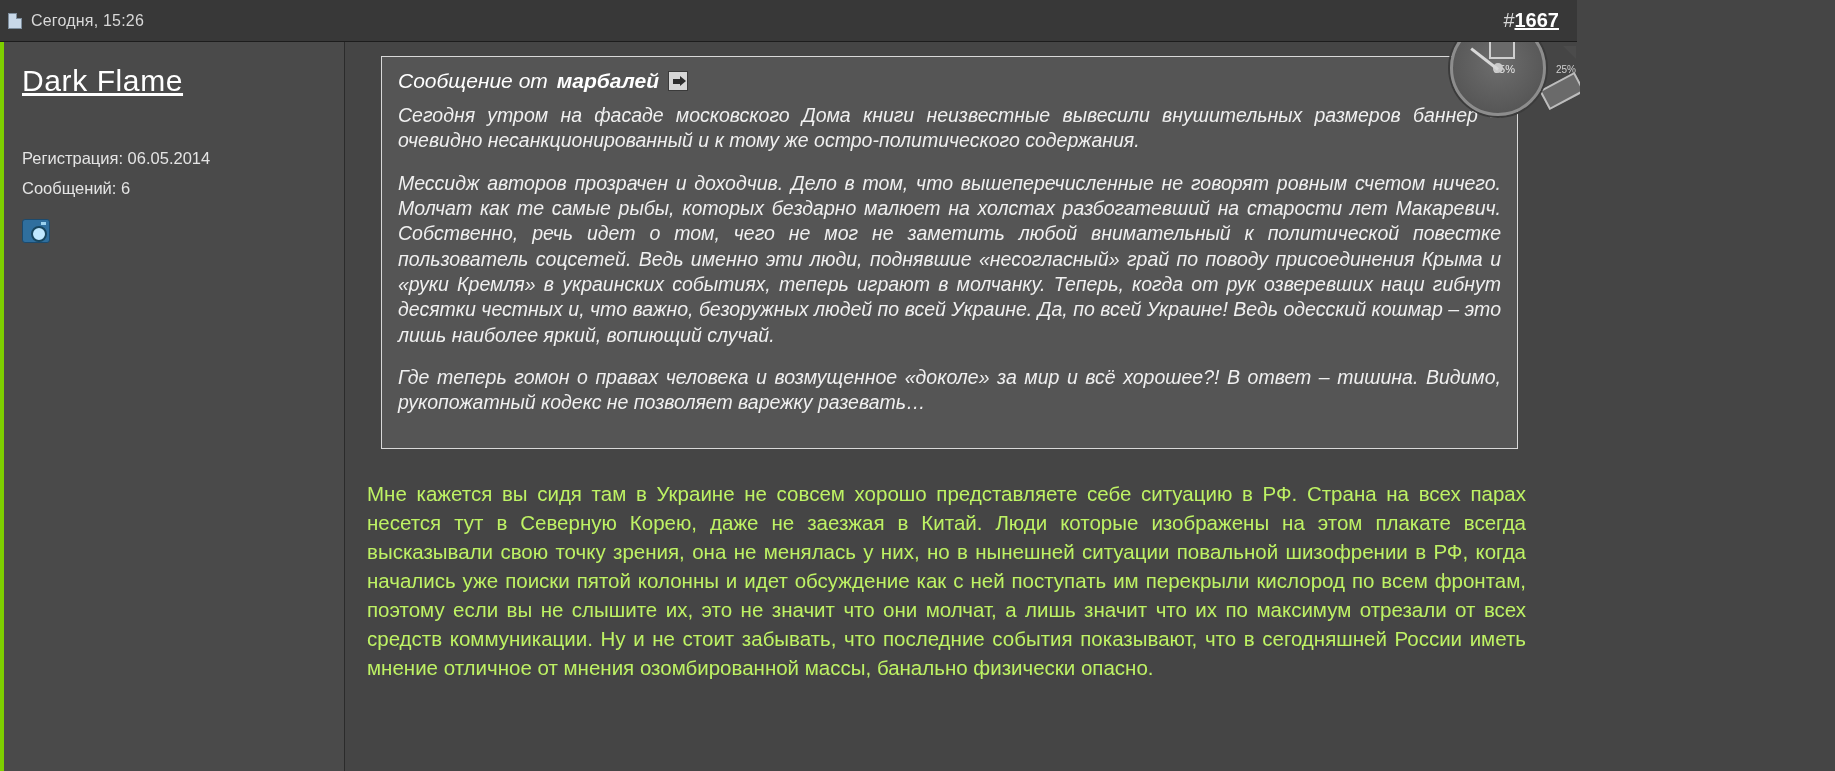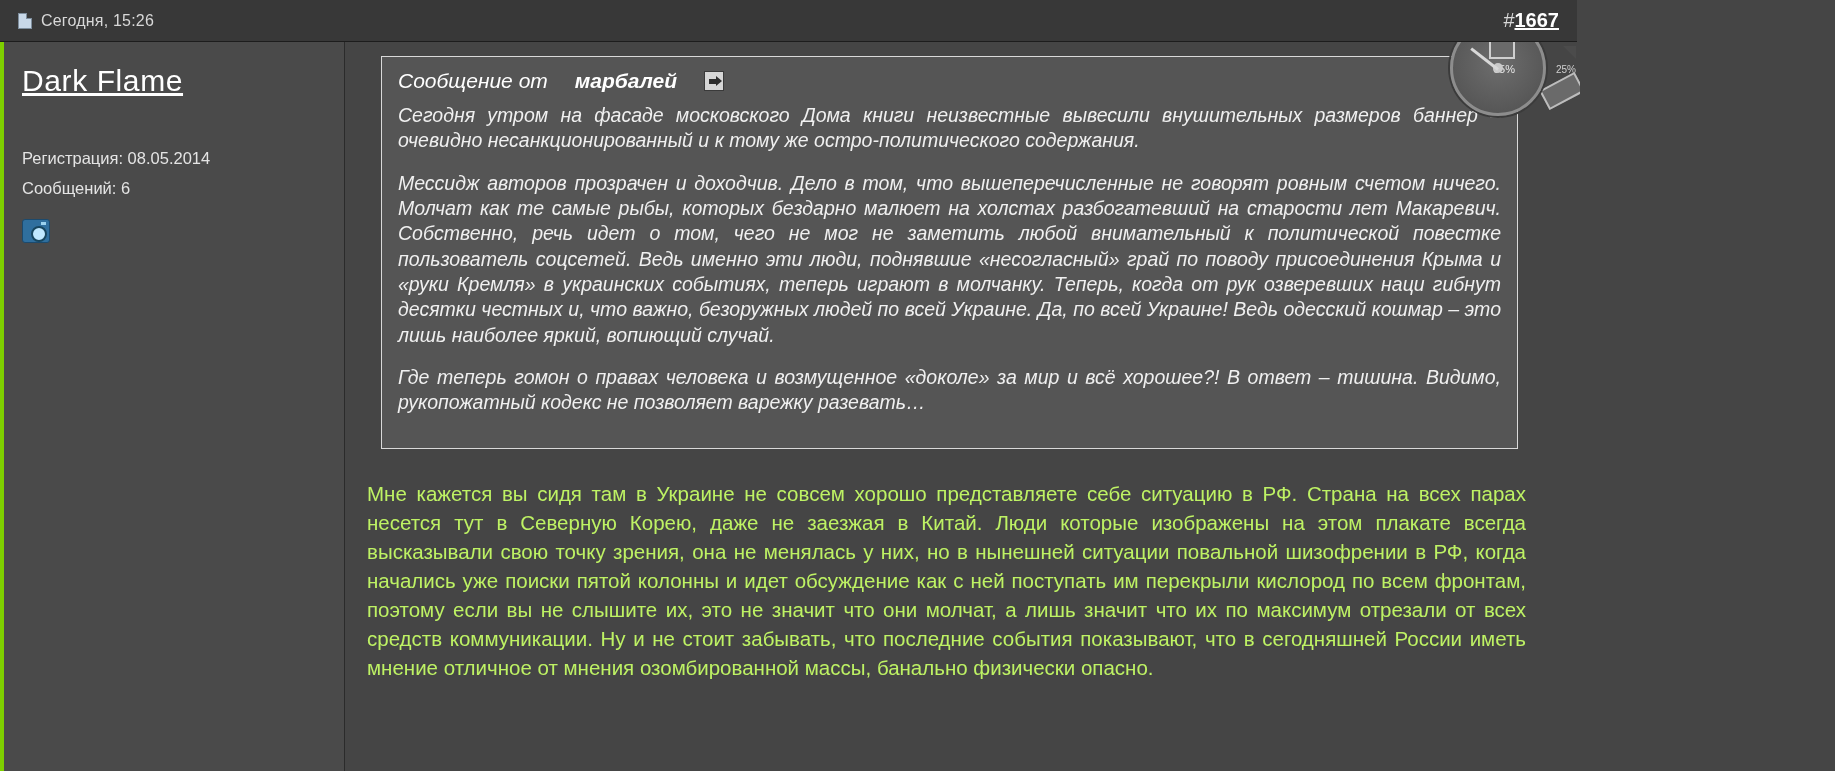--- a/index.html
+++ b/index.html
@@ -21,21 +21,21 @@
   .post-header {
     position: absolute;
     left: 0; top: 0;
     width: 1577px;
     height: 42px;
     background: #383838;
     border-bottom: 1px solid #1d1d1d;
     display: flex;
     align-items: center;
     justify-content: space-between;
-    padding: 0 18px 0 18px;
+    padding: 0 18px 0 8px;
   }
   .hdr-left {
     display: flex;
     align-items: center;
     gap: 9px;
   }
   .page-icon {
     width: 14px; height: 16px;
     background: #c8d8e8;
     border: 1px solid #7d8d9c;
@@ -140,21 +140,21 @@
     padding: 12px 16px 16px 16px;
     margin-left: 14px;
     margin-right: 18px;
   }
   .quote-title {
     color: #ffffff;
     font-size: 21px;
     font-style: italic;
     display: flex;
     align-items: center;
-    gap: 27px;
+    gap: 9px;
     margin-bottom: 10px;
   }
   .quote-title .author {
     font-weight: bold;
   }
   .goto-icon {
     width: 20px; height: 20px;
     background: #d6d6d6;
     border: 1px solid #3a3a3a;
     position: relative;
@@ -276,21 +276,21 @@
     </div>
     <div class="hdr-right">
       <span>#</span><span class="num">1667</span>
     </div>
   </div>
 
   <div class="post-body">
 
     <div class="sidebar">
       <a class="username" href="#">Dark Flame</a>
-      <div class="meta-line">Регистрация: 08.05.2014</div>
+      <div class="meta-line">Регистрация: 06.05.2014</div>
       <div class="meta-line">Сообщений: 6</div>
       <div class="badges">
         <span class="badge-cam"></span>
       </div>
     </div>
 
     <div class="content">
 
 
       <div class="quote-box">

